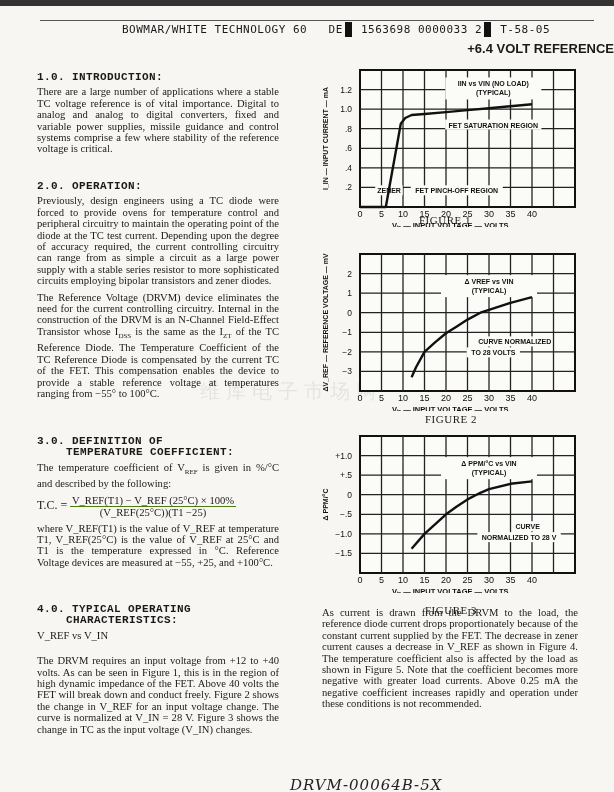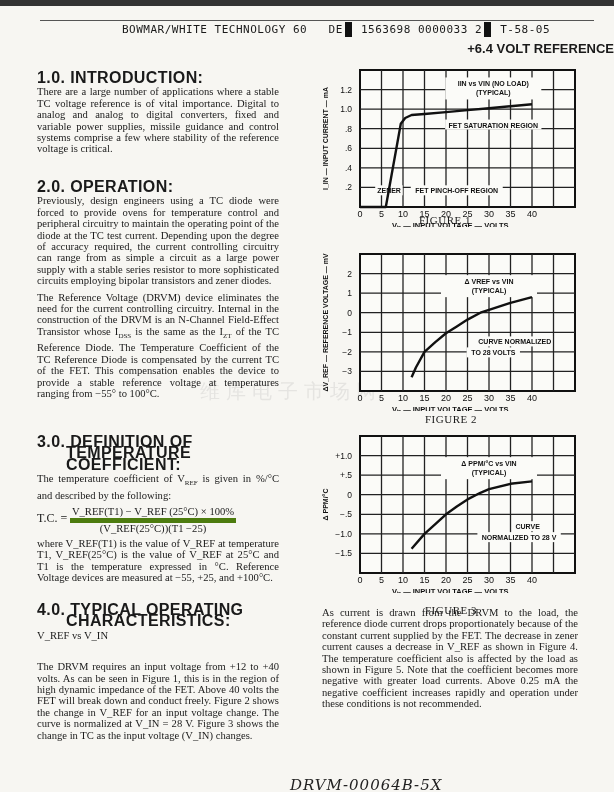--- a/index.html
+++ b/index.html
@@ -3,26 +3,26 @@
 <meta charset="utf-8">
 <style>
   html,body{margin:0;padding:0;}
   body{width:614px;height:792px;background:#f7f6f2;position:relative;overflow:hidden;font-family:"Liberation Serif","DejaVu Serif",serif;color:#1a1a1a;}
   .topbar{position:absolute;left:0;top:0;width:614px;height:6px;background:#333;}
   .topline{position:absolute;left:40px;right:20px;top:20px;border-top:1px solid #555;}
   .hdr{position:absolute;top:22px;left:122px;font-family:"DejaVu Sans Mono",monospace;font-size:11px;letter-spacing:0.5px;white-space:nowrap;}
   .blk{display:inline-block;width:7px;height:15px;background:#111;vertical-align:middle;margin:0 2px;}
   .title{position:absolute;top:41px;left:0;width:614px;text-align:right;font-family:"Liberation Sans",sans-serif;font-weight:bold;font-size:13px;}
   .col{position:absolute;left:37px;width:242px;font-size:10.6px;line-height:11.4px;text-align:justify;}
-  .h{font-family:Liberation Sans, sans-serif;font-weight:bold;font-size:16px;letter-spacing:0.4px;margin:0 0 3px 0;}
+  .h{font-family:Liberation Mono, monospace;font-weight:bold;font-size:11px;letter-spacing:0.4px;margin:0 0 3px 0;}
   .h .ind{display:block;padding-left:29px;}
   p{margin:0 0 5px 0;}
   .sub{font-size:7px;}
   .frac{display:inline-block;vertical-align:middle;text-align:center;}
-  .frac .n{display:block;border-bottom:5px solid #4d7c0f;padding:0 2px;}
+  .frac .n{display:block;border-bottom:1px solid #4d7c0f;padding:0 2px;}
   .frac .d{display:block;padding:0 2px;}
   .fig{position:absolute;font-family:"Liberation Sans",sans-serif;}
   .figcap{position:absolute;font-family:"Liberation Serif",serif;font-size:11px;letter-spacing:0.5px;white-space:nowrap;}
   svg text{font-family:"Liberation Sans",sans-serif;}
   .pagenum{position:absolute;left:37px;top:773px;font-family:"Liberation Sans",sans-serif;font-size:10px;margin-top:21px;}
   .hand{position:absolute;left:290px;top:766px;font-family:"DejaVu Serif",serif;font-style:italic;font-size:15px;letter-spacing:1px;color:#222;margin-top:10px;}
   .rcol{position:absolute;left:322px;top:607px;width:256px;font-size:10.6px;line-height:11.4px;text-align:justify;}
   .wm{position:absolute;left:200px;top:378px;font-size:20px;color:rgba(150,150,150,0.18);letter-spacing:6px;font-family:"DejaVu Sans",sans-serif;}
 </style>
 </head>
@@ -60,21 +60,21 @@
     <span class="frac">
       <span class="n">V_REF(T1) − V_REF (25°C) × 100%</span>
       <span class="d">(V_REF(25°C))(T1 −25)</span>
     </span>
   </div>
   <p>where V_REF(T1) is the value of V_REF at temperature T1, V_REF(25°C) is the value of V_REF at 25°C and T1 is the temperature expressed in °C. Reference Voltage devices are measured at −55, +25, and +100°C.</p>
 </div>
 
 <div class="col" style="top:604px;">
   <div class="h"><span>4.0. TYPICAL OPERATING</span><span class="ind">CHARACTERISTICS:</span></div>
-  <p style="margin-bottom:20px;">V_REF vs V_IN</p>
+  <p style="margin-bottom:14px;">V_REF vs V_IN</p>
   <p>The DRVM requires an input voltage from +12 to +40 volts. As can be seen in Figure 1, this is in the region of high dynamic impedance of the FET. Above 40 volts the FET will break down and conduct freely. Figure 2 shows the change in V_REF for an input voltage change. The curve is normalized at V_IN = 28 V. Figure 3 shows the change in TC as the input voltage (V_IN) changes.</p>
 </div>
 
 <div class="rcol">
   <p>As current is drawn from the DRVM to the load, the reference diode current drops proportionately because of the constant current supplied by the FET. The decrease in zener current causes a decrease in V_REF as shown in Figure 4. The temperature coefficient also is affected by the load as shown in Figure 5. Note that the coefficient becomes more negative with greater load currents. Above 0.25 mA the negative coefficient increases rapidly and operation under these conditions is not recommended.</p>
 </div>
 
 <svg id="chart0" class="fig" style="left:310px;top:62px;" width="275" height="165">
     <rect x="50" y="8" width="215" height="137" fill="#fbfbf8" stroke="#111" stroke-width="2"></rect>
     <line x1="71.5" y1="8" x2="71.5" y2="145" stroke="#222" stroke-width="1.3"></line>

